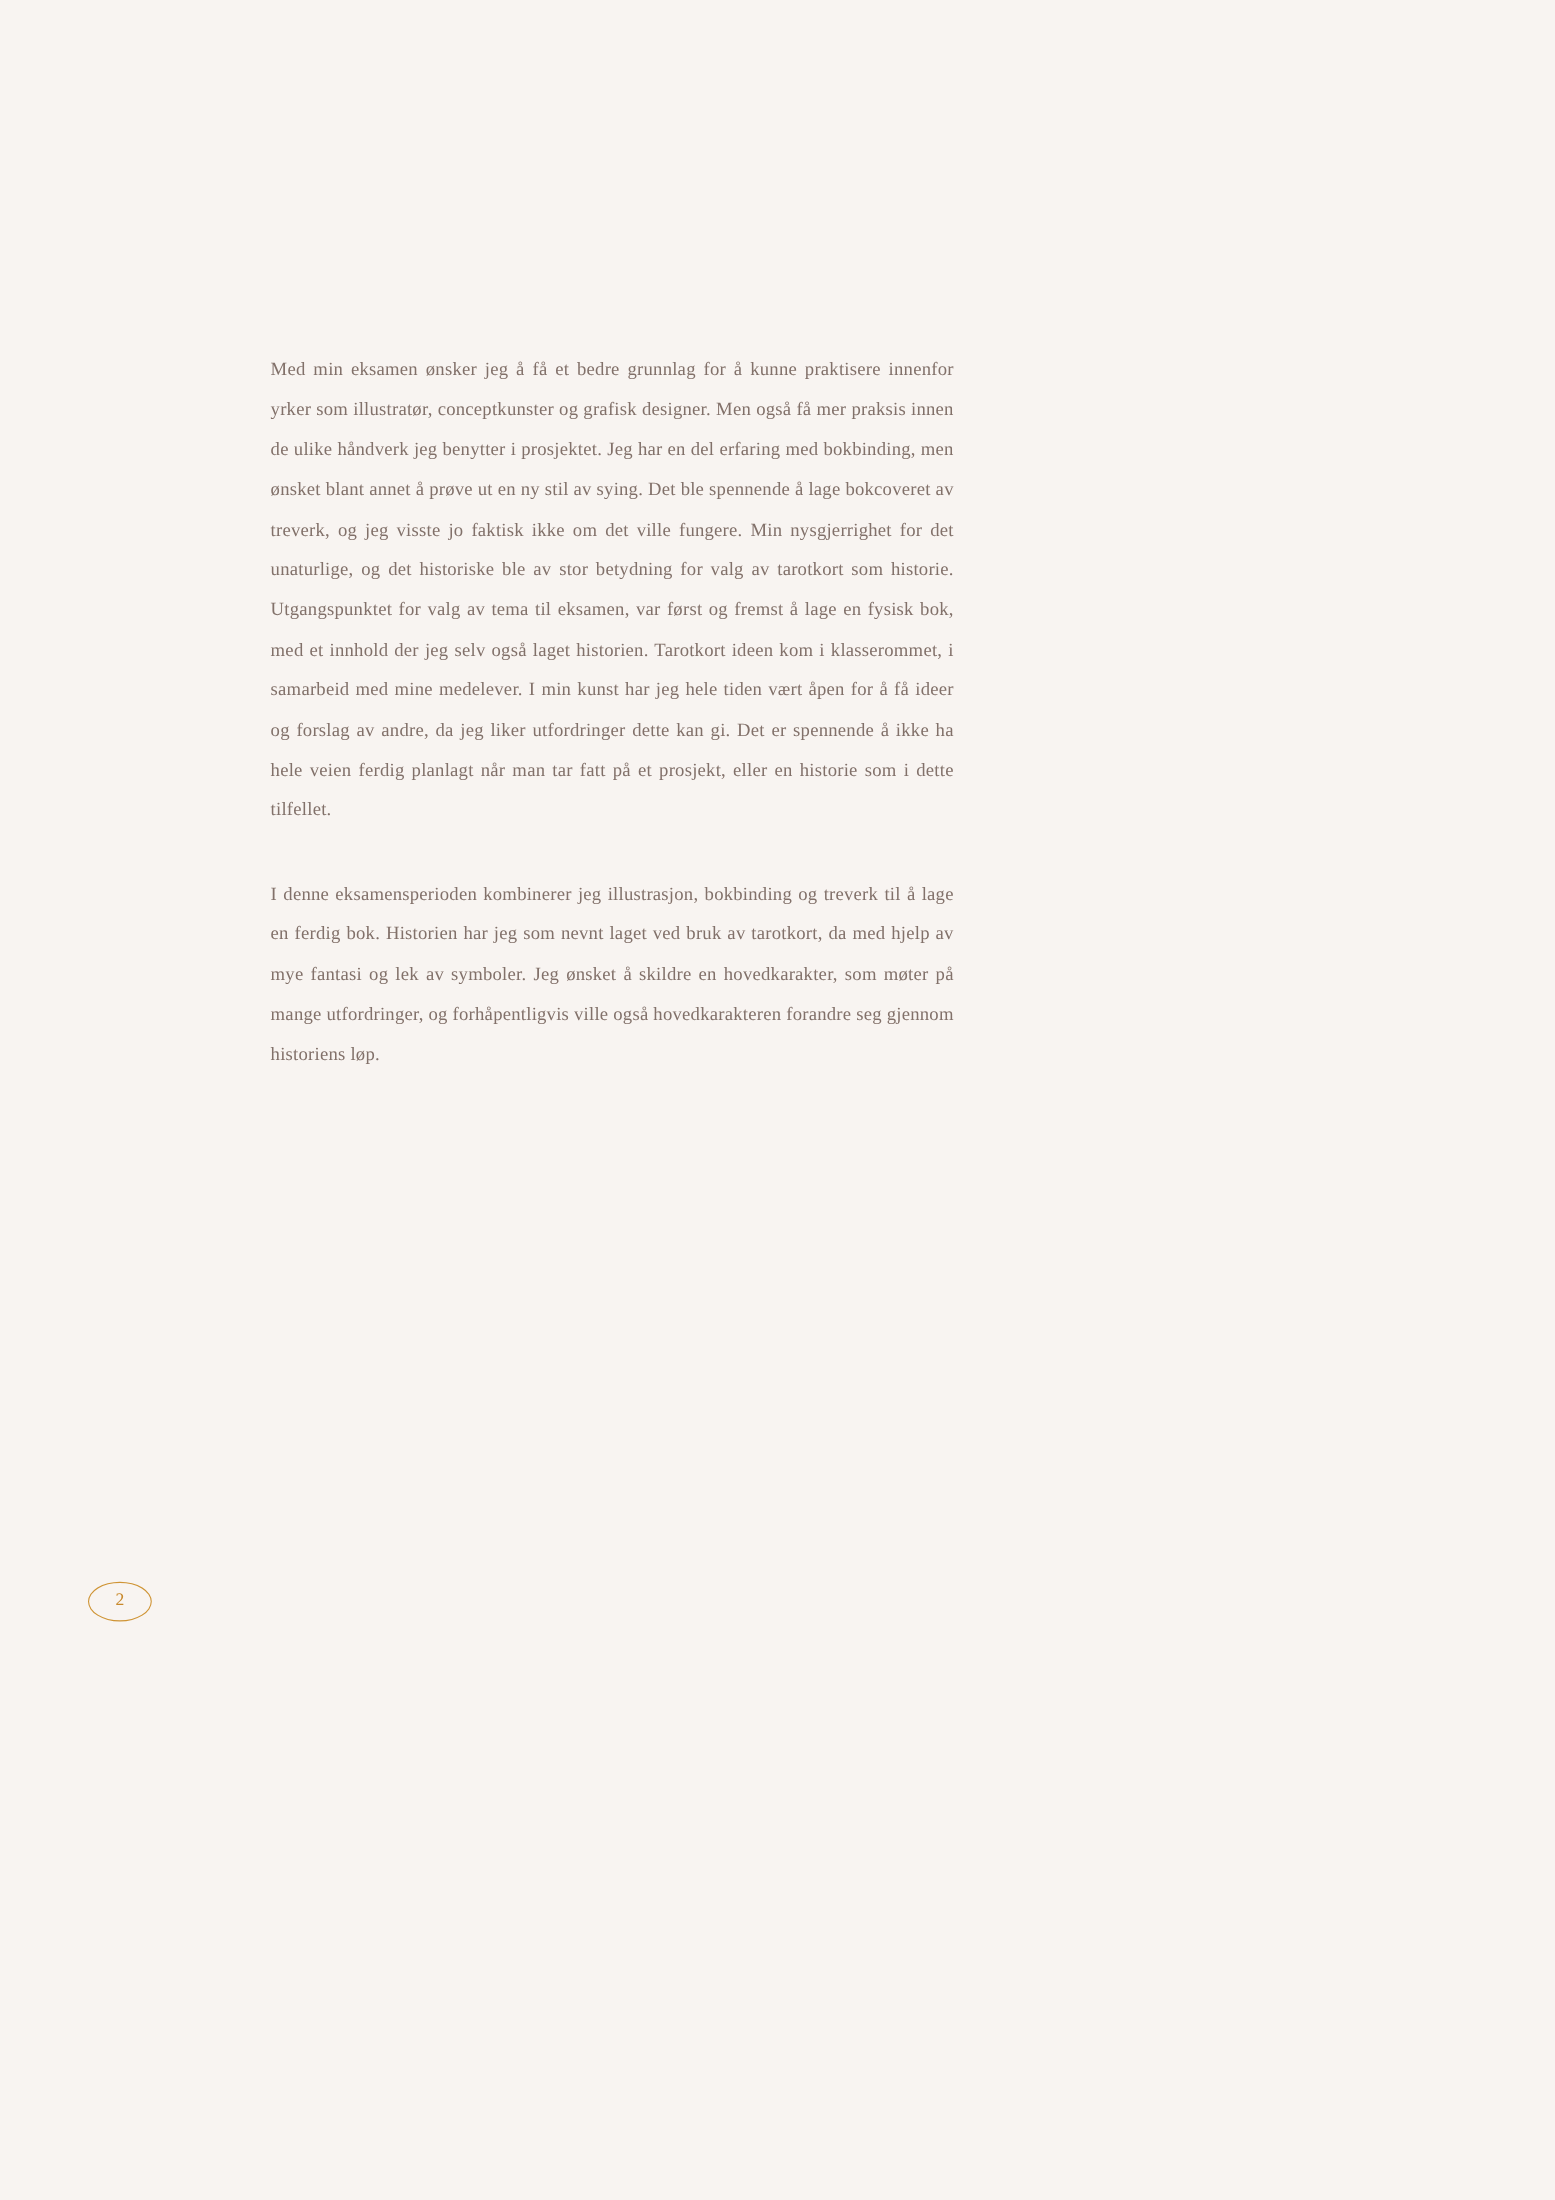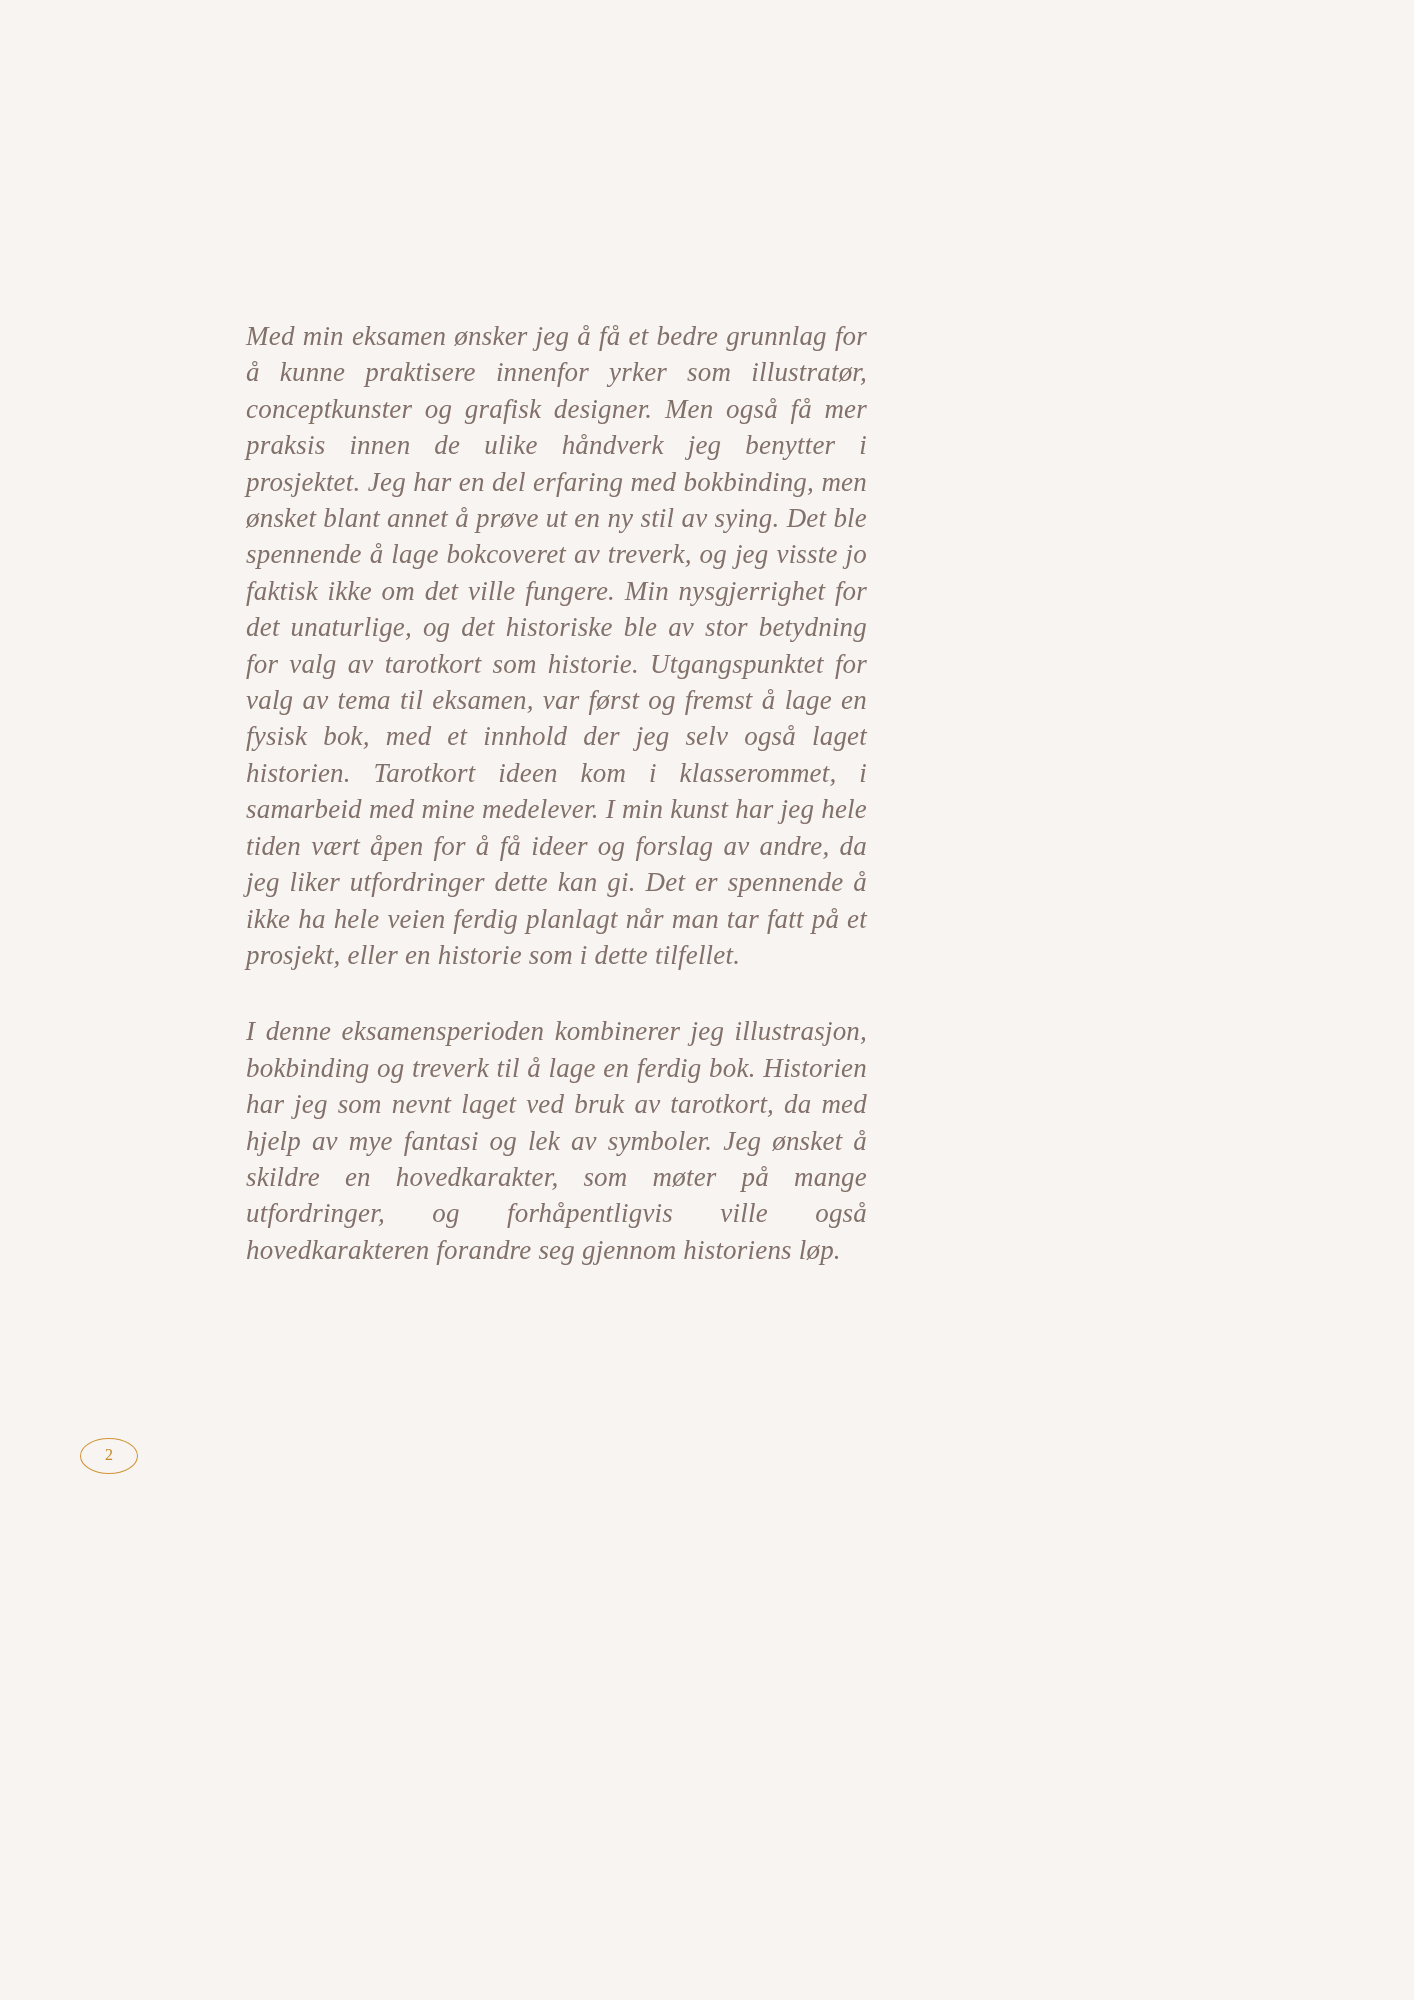--- a/index.html
+++ b/index.html
@@ -19,25 +19,24 @@
     width: 1414px;
     height: 2000px;
     background: #f8f4f1;
   }
   .text-block {
     position: absolute;
     left: 246px;
     top: 318px;
     width: 621px;
     color: #82716a;
-    font-size: 27px;
+    font-size: 17px;
     line-height: 36.4px;
     text-align: justify;
     letter-spacing: 0.2px;
-    font-style: italic;
   }
   .text-block p {
     margin: 0 0 40px 0;
   }
   .footer {
     position: absolute;
     left: 80px;
     top: 1438px;
   }
   .page-number-oval {

